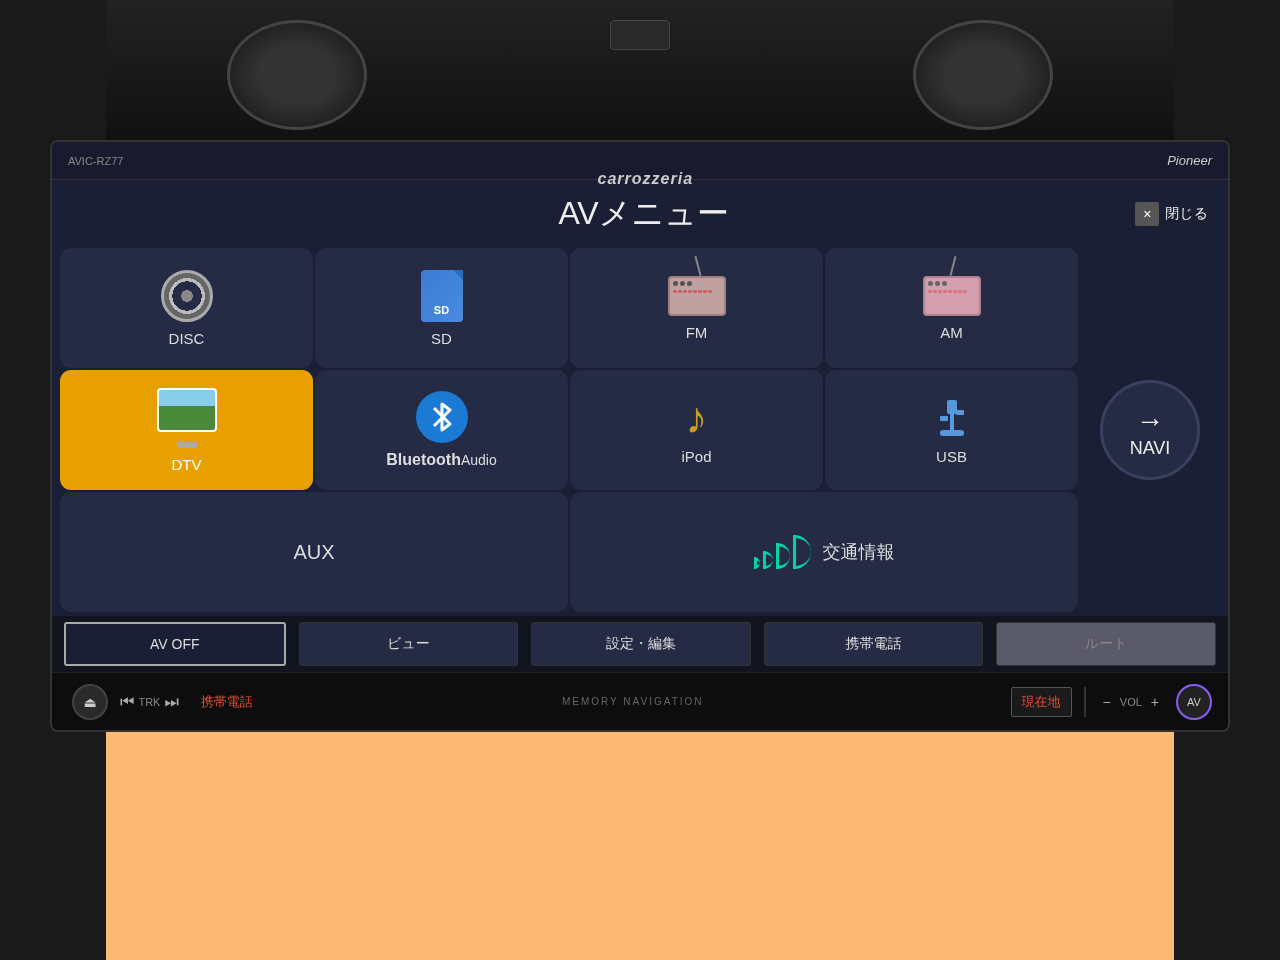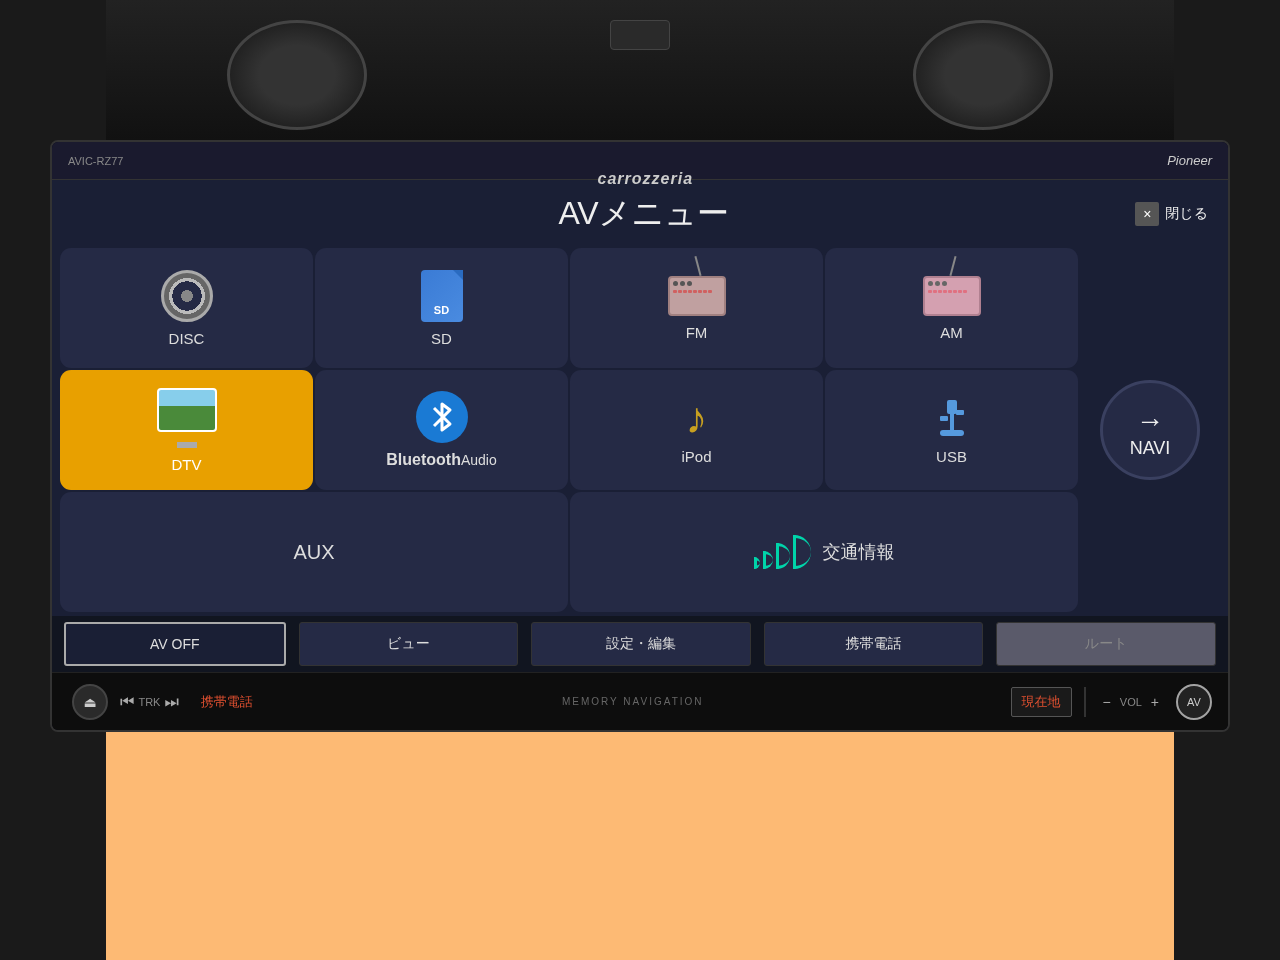--- a/index.html
+++ b/index.html
@@ -425,21 +425,21 @@
       color: #aaa;
       font-size: 14px;
       cursor: pointer;
       padding: 2px 5px;
     }
     .av-circle-btn {
       width: 36px;
       height: 36px;
       border-radius: 50%;
       background: #222;
-      border: 2px solid #a3a3a3;
+      border: 2px solid #8b5cf6;
       display: flex;
       align-items: center;
       justify-content: center;
       color: #ccc;
       font-size: 11px;
       cursor: pointer;
     }
   </style>
 </head>
 <body>

